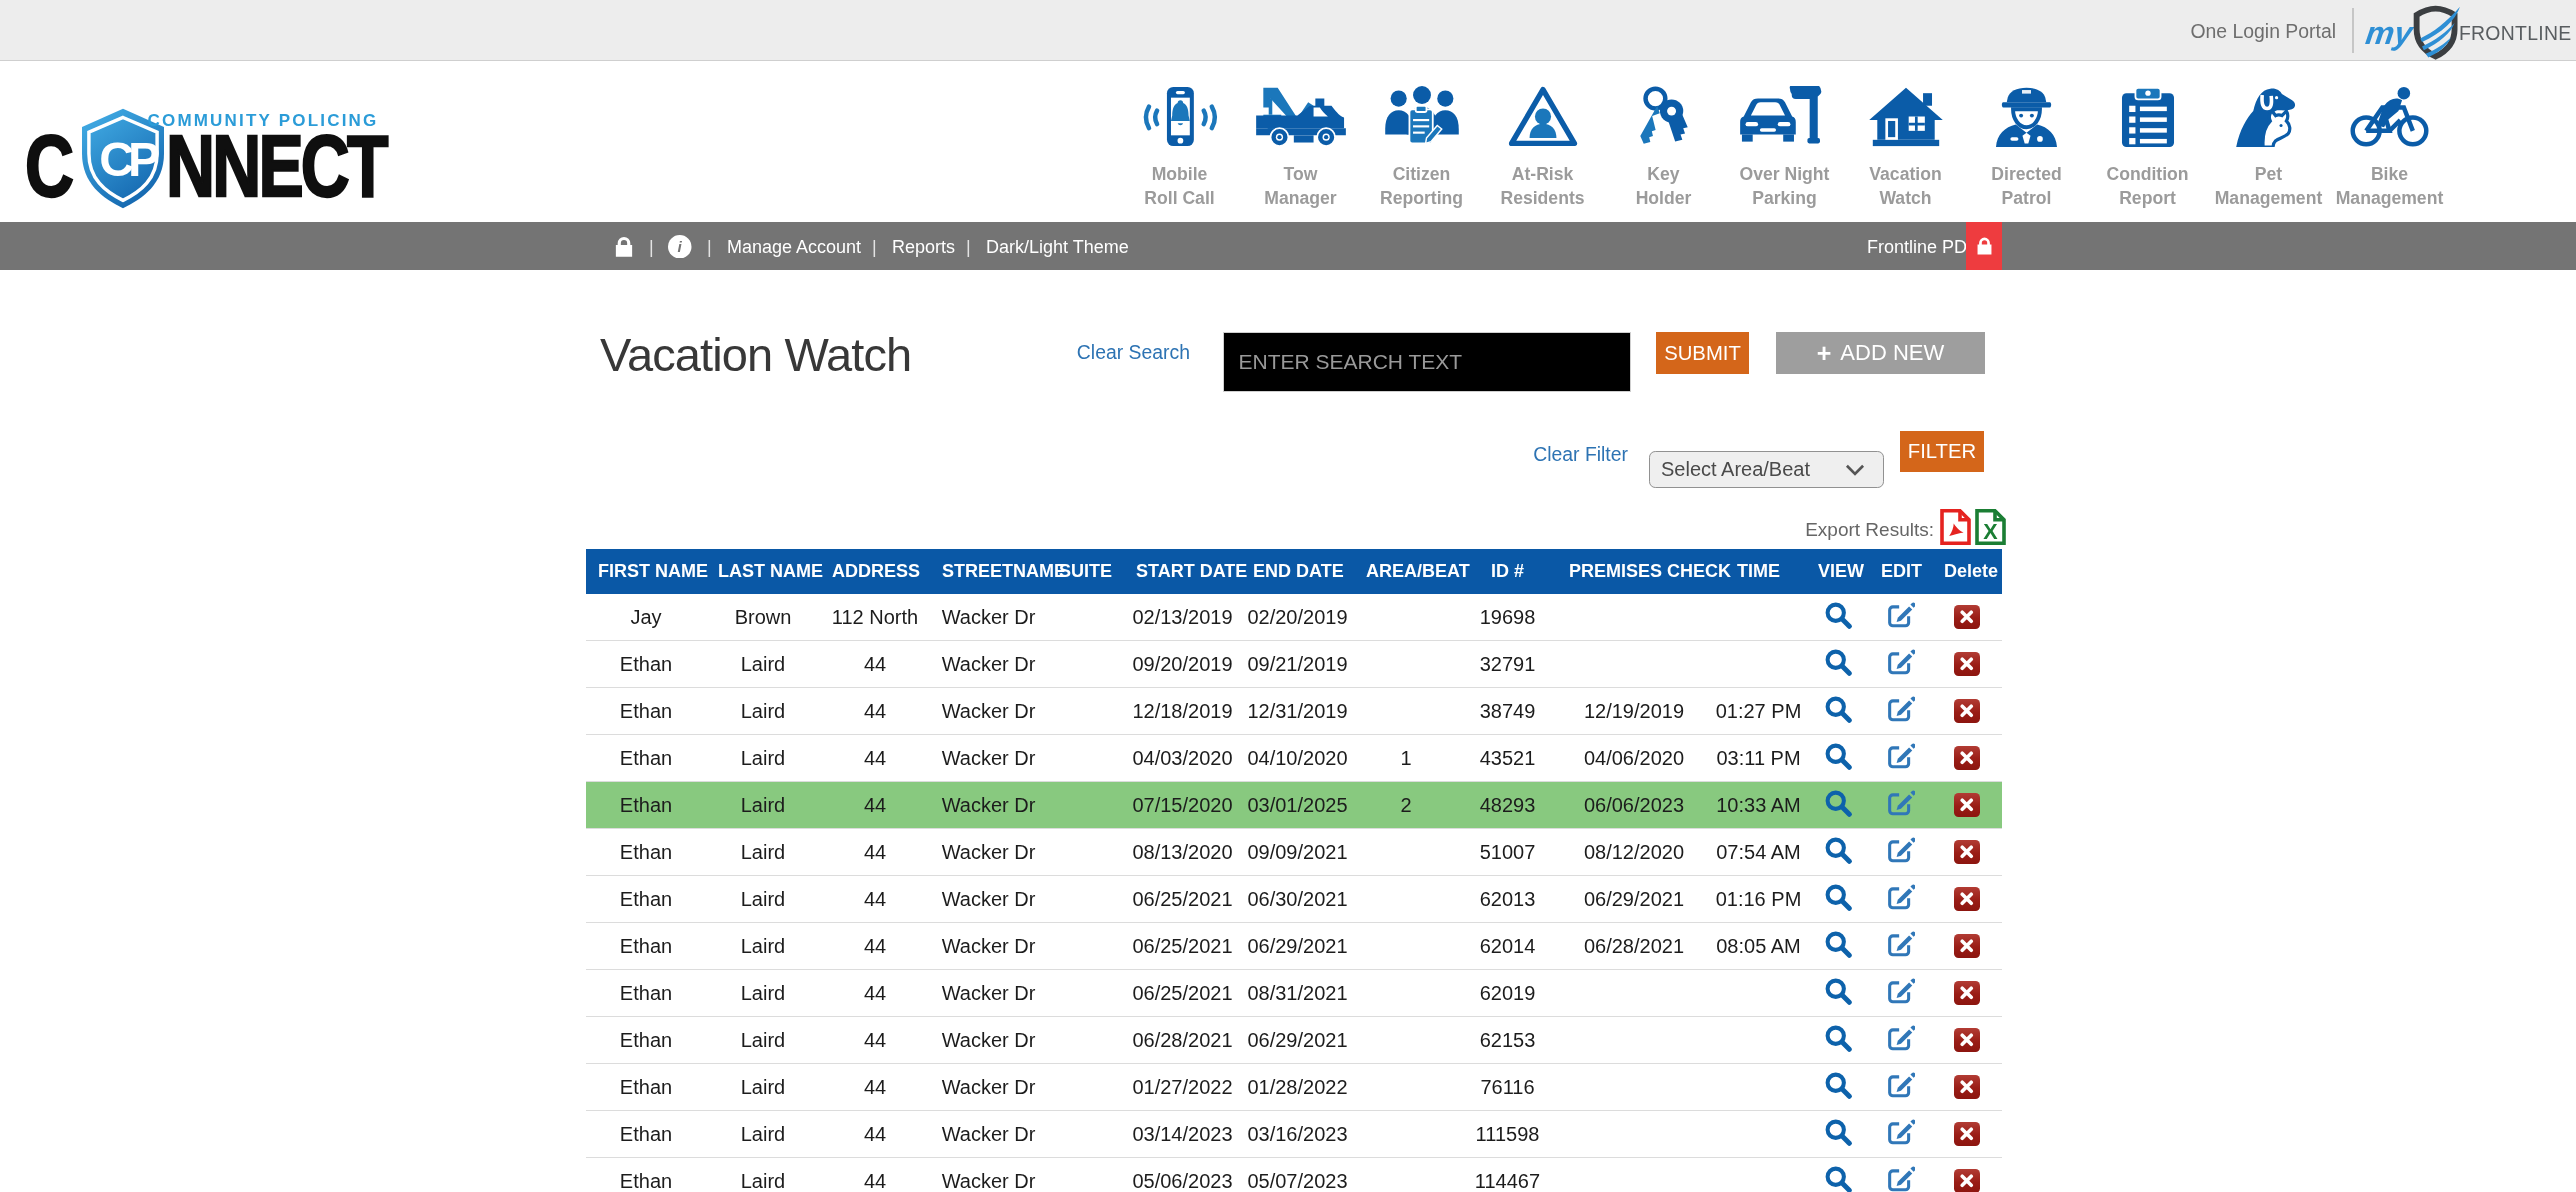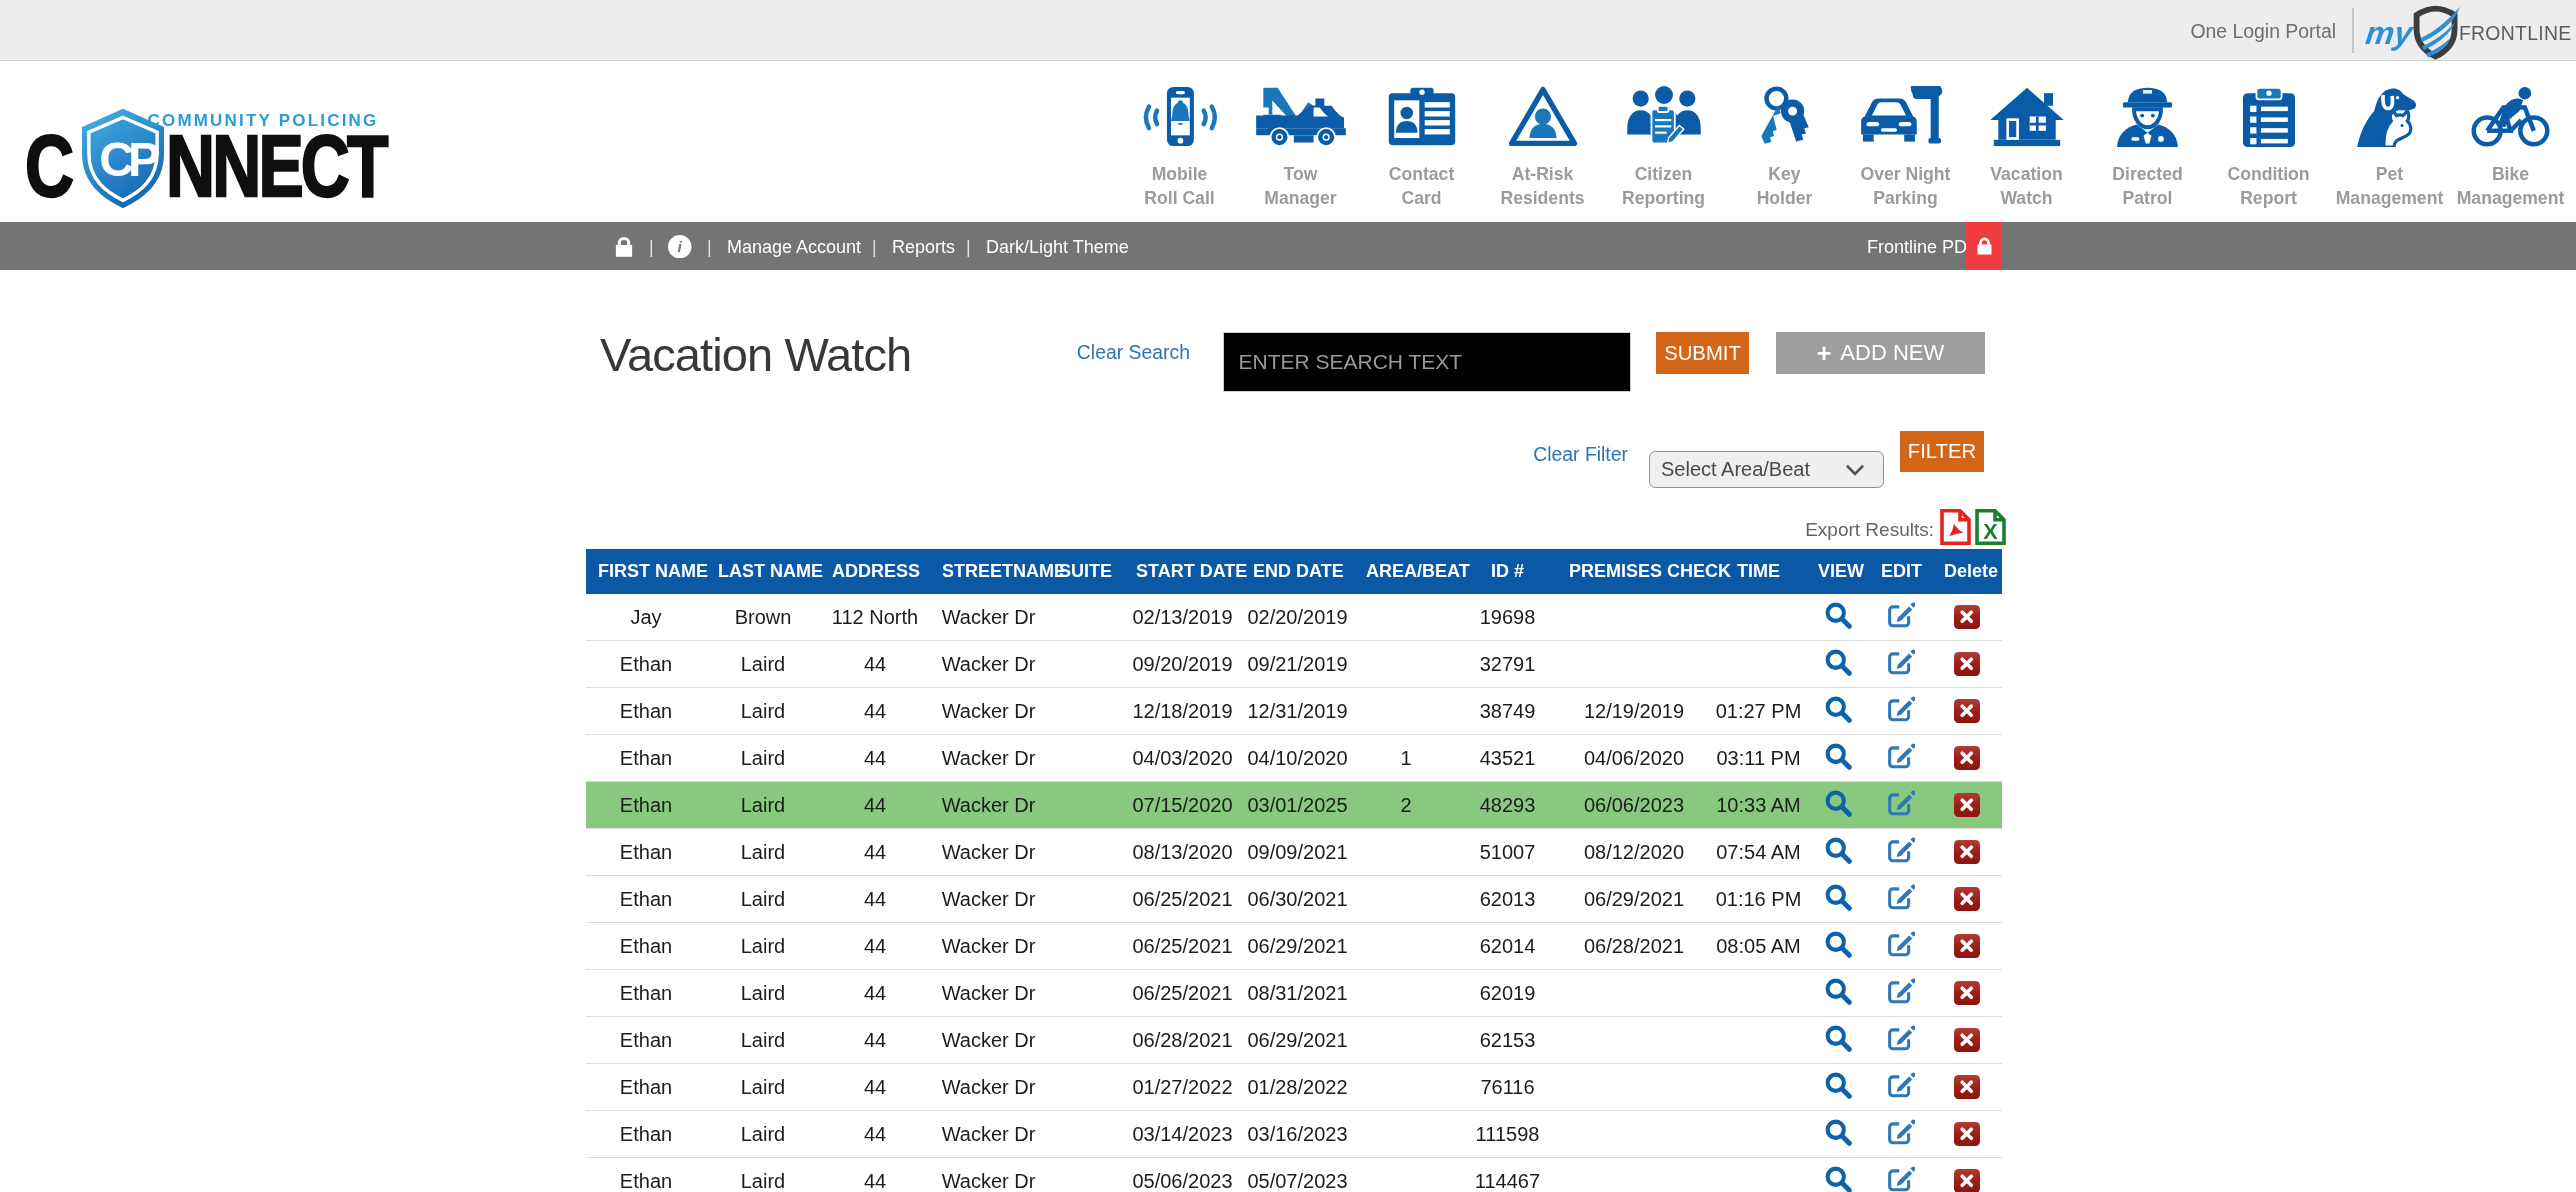--- a/index.html
+++ b/index.html
@@ -149,69 +149,50 @@
   <circle cx="78" cy="57" r="10" fill="#0b5ca8" stroke="#fff" stroke-width="2"></circle>
   <circle cx="78" cy="57" r="4" fill="#fff"></circle>
               <circle cx="78" cy="57" r="2.4" fill="#0b5ca8"></circle>
  </g>
 </svg>
         </div>
   <div class="nlabel">Tow<br>Manager</div>
       </div>
       <div class="nitem">
         <div class="nicon">
-          <svg width="70" height="61" viewBox="0 0 78 68">
- <rect x="2" y="8" width="74" height="58" rx="4" fill="#0b5ca8"></rect>
- <rect x="8" y="16" width="28" height="42" fill="#fff"></rect>
- <circle cx="22" cy="30" r="7" fill="#0b5ca8"></circle>
- <path d="M10 52 c0-9 5-13 12-13 c7 0 12 4 12 13 Z" fill="#0b5ca8"></path>
- <g fill="#fff">
-              <rect x="42" y="18" width="28" height="6"></rect>
-              <rect x="42" y="28" width="28" height="6"></rect>
- <rect x="42" y="38" width="28" height="6"></rect>
-              <rect x="42" y="48" width="28" height="6"></rect>
-            </g>
- <rect x="26" y="2" width="26" height="12" rx="3" fill="#0b5ca8"></rect>
- <circle cx="39" cy="7" r="3" fill="#fff"></circle>
-</svg>
-        </div>
-  <div class="nlabel">Contact<br>Card</div>
-      </div>
-      <div class="nitem">
-        <div class="nicon">
-          <svg width="70" height="61" viewBox="0 0 78 68">
- <path d="M39 4 L74 64 H4 Z" fill="none" stroke="#0b5ca8" stroke-width="6" stroke-linejoin="round"></path>
- <circle cx="39" cy="34" r="9" fill="#1b77bb"></circle>
- <path d="M24 58 c0-10 6-16 15-16 c9 0 15 6 15 16 Z" fill="#1b77bb"></path>
-</svg>
-        </div>
-  <div class="nlabel">At-Risk<br>Residents</div>
-      </div>
-      <div class="nitem">
-        <div class="nicon">
           <svg width="78" height="61" viewBox="0 0 86 68">
  <g fill="#0b5ca8">
   <circle cx="17" cy="14" r="9"></circle>
               <path d="M2 48 c0-14 6-21 15-21 c9 0 15 7 15 21 v6 h-30 Z"></path>
   <circle cx="69" cy="14" r="9"></circle>
               <path d="M54 48 c0-14 6-21 15-21 c9 0 15 7 15 21 v6 h-30 Z"></path>
   <circle cx="43" cy="10" r="10"></circle>
               <path d="M26 46 c0-15 7-23 17-23 c10 0 17 8 17 23 v8 h-34 Z"></path>
  </g>
  <rect x="29" y="26" width="26" height="38" rx="3" fill="#1b77bb" stroke="#fff" stroke-width="2"></rect>
  <rect x="36" y="22" width="12" height="7" rx="2" fill="#1b77bb" stroke="#fff" stroke-width="2"></rect>
  <g stroke="#fff" stroke-width="2.4">
               <line x1="33" y1="38" x2="51" y2="38"></line>
  <line x1="33" y1="45" x2="51" y2="45"></line>
               <line x1="33" y1="52" x2="46" y2="52"></line>
             </g>
  <path d="M48 58 l12-14 5 4 -12 14 -6 2 Z" fill="#1b77bb" stroke="#fff" stroke-width="1.6"></path>
 </svg>
         </div>
   <div class="nlabel">Citizen<br>Reporting</div>
+      </div>
+      <div class="nitem">
+        <div class="nicon">
+          <svg width="70" height="61" viewBox="0 0 78 68">
+ <path d="M39 4 L74 64 H4 Z" fill="none" stroke="#0b5ca8" stroke-width="6" stroke-linejoin="round"></path>
+ <circle cx="39" cy="34" r="9" fill="#1b77bb"></circle>
+ <path d="M24 58 c0-10 6-16 15-16 c9 0 15 6 15 16 Z" fill="#1b77bb"></path>
+</svg>
+        </div>
+  <div class="nlabel">At-Risk<br>Residents</div>
       </div>
       <div class="nitem">
         <div class="nicon">
           <svg width="67" height="61" viewBox="0 0 74 68">
  <circle cx="28" cy="14" r="11" fill="none" stroke="#0b5ca8" stroke-width="5"></circle>
  <g fill="#1b77bb">
   <path d="M30 22 l-14 36 5 8 7-3 -2-5 4-2 -2-5 4-2 -6-15 8-4 -4-8 Z" transform="rotate(8 30 22)"></path>
  </g>
  <g fill="#0b5ca8">
   <circle cx="46" cy="28" r="13"></circle>

